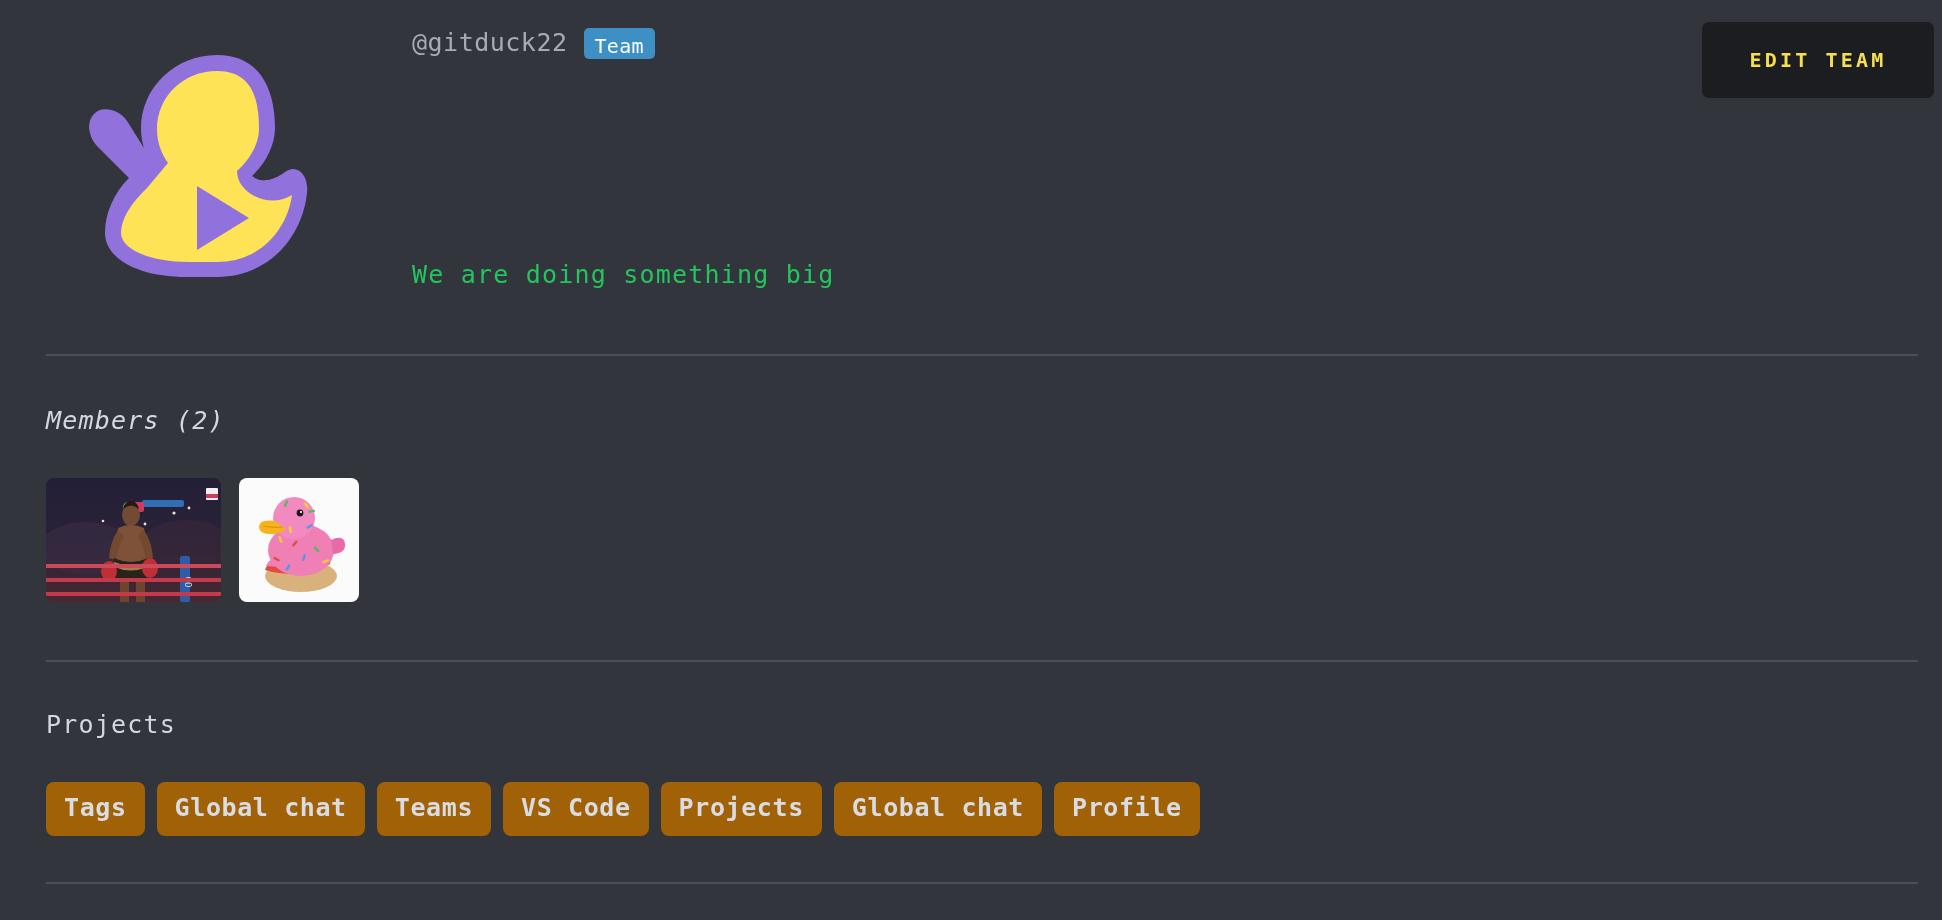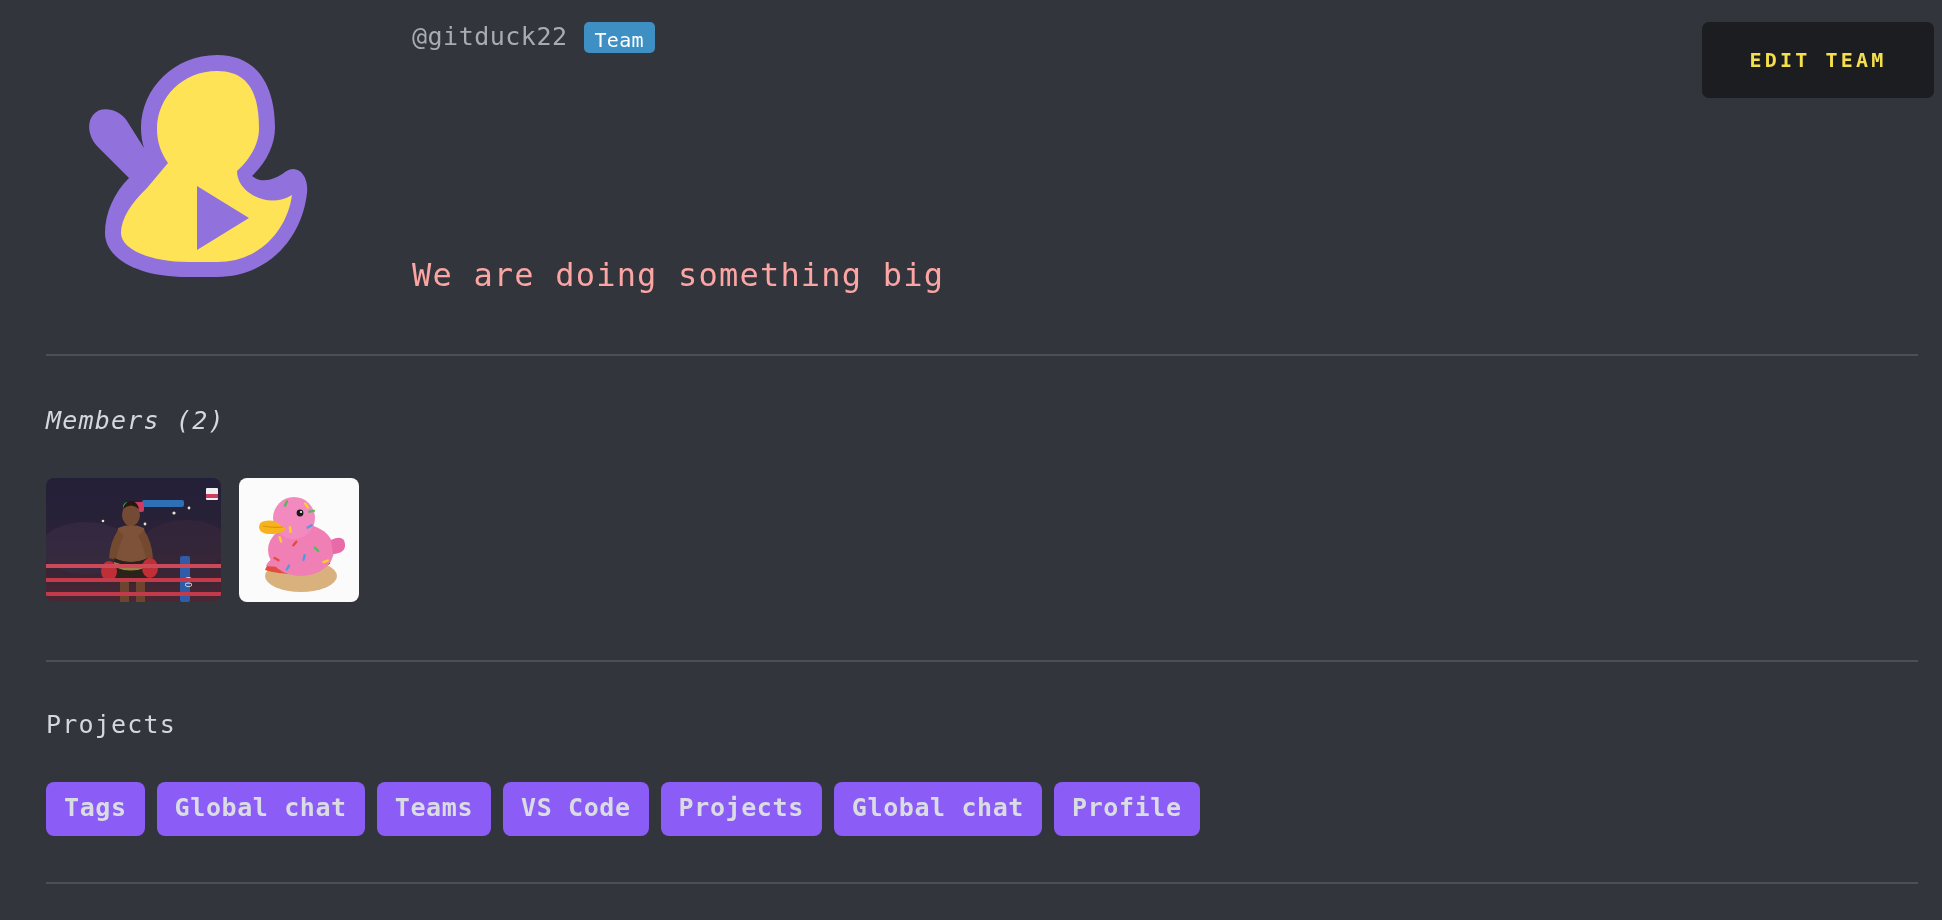--- a/index.html
+++ b/index.html
@@ -52,21 +52,21 @@
     color: #f1f2f4;
     letter-spacing: 1px;
     line-height: 54px;
     white-space: nowrap;
   }
 
   .handle-row {
     display: flex;
     align-items: center;
     gap: 16px;
-    margin-top: 2px;
+    margin-top: 8px;
   }
   .handle {
     font-size: 25px;
     color: #a6abb4;
     letter-spacing: 0.5px;
     line-height: 34px;
     white-space: nowrap;
   }
   .badge-team {
     display: inline-block;
@@ -77,22 +77,22 @@
     padding: 8px 11px 3px 11px;
     border-radius: 5px;
     letter-spacing: 0.3px;
     white-space: nowrap;
   }
 
   .bio {
     position: absolute;
     left: 412px;
     top: 258px;
-    font-size: 32px;
-    color: #fca5a5;
+    font-size: 25px;
+    color: #22c55e;
     letter-spacing: 1.2px;
     line-height: 34px;
     white-space: nowrap;
   }
 
   .edit-team-btn {
     position: absolute;
     left: 1702px;
     top: 22px;
     width: 232px;
@@ -161,21 +161,21 @@
   .projects-list {
     position: absolute;
     left: 46px;
     top: 782px;
     display: flex;
     align-items: center;
     gap: 12px;
     flex-wrap: nowrap;
   }
   .project-chip {
-    background: #8b5cf6;
+    background: #a16207;
     color: #d9dde3;
     font-family: "DejaVu Sans Mono", "Liberation Mono", monospace;
     font-size: 25px;
     font-weight: bold;
     letter-spacing: 0.6px;
     line-height: 28px;
     padding: 12px 18px 14px 18px;
     border-radius: 8px;
     border: none;
     white-space: nowrap;

